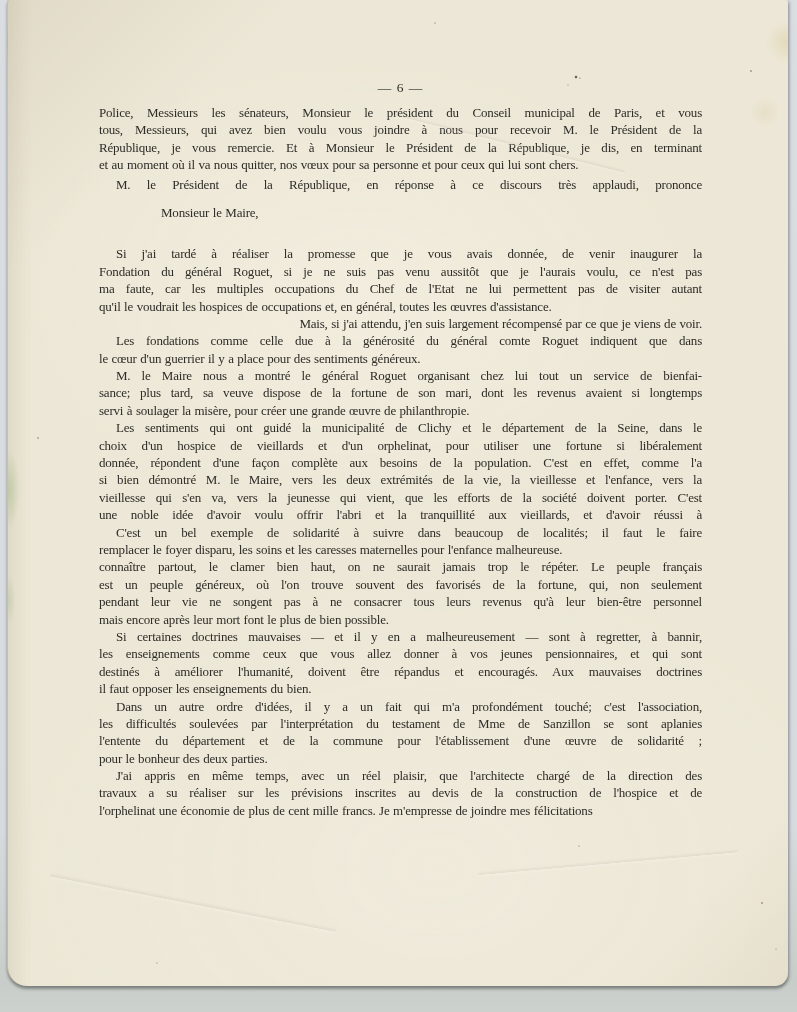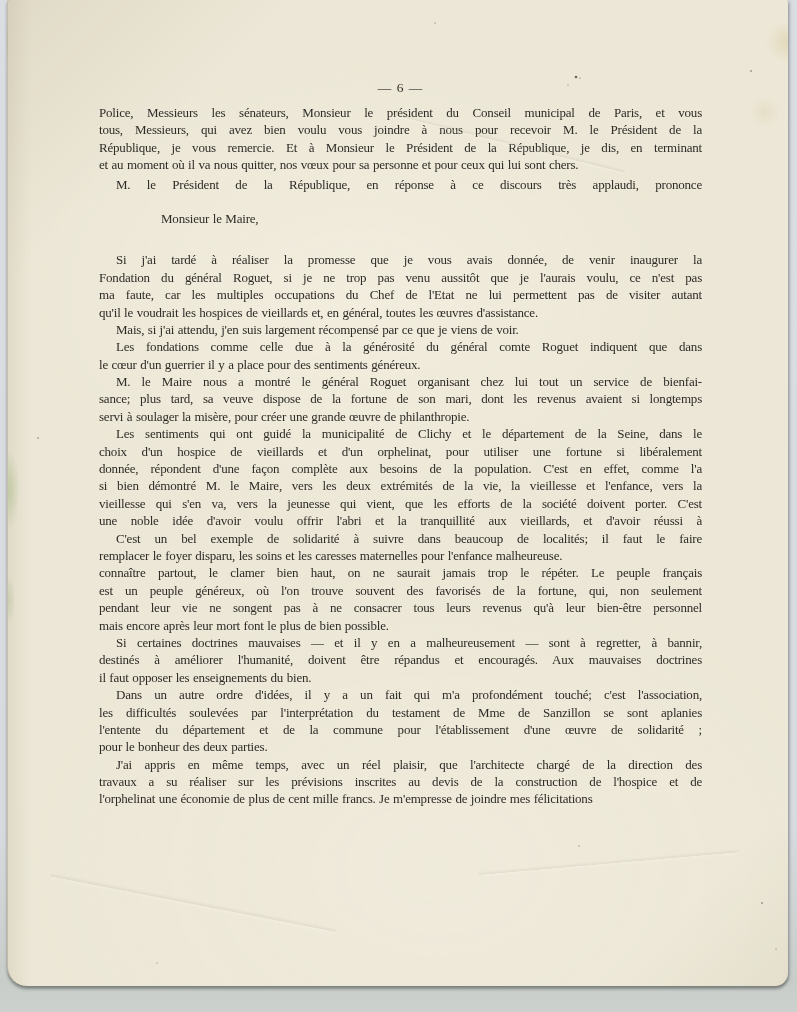--- a/index.html
+++ b/index.html
@@ -61,25 +61,25 @@
   .line{
     height:17.4px;
     line-height:17.4px;
     white-space:nowrap;
     text-align:left;
   }
   .line.j{
     text-align:justify;
     text-align-last:justify;
   }
-  .line.indent{padding-left:17px;}
+  .line.indent{padding-left:17px;text-align:right;}
   .line.salute{padding-left:62px;}
   .line.gap-sm{margin-top:2px;}
   .line.gap-md{margin-top:24px;}
-  .line.gap-lg{margin-top:17px;}
+  .line.gap-lg{margin-top:11px;}
   .crease{
     position:absolute;
     pointer-events:none;
     background:linear-gradient(180deg, rgba(255,255,255,0) 0%, rgba(130,120,92,0.10) 48%, rgba(255,255,252,0.18) 55%, rgba(255,255,255,0) 100%);
   }
   .crease-1{left:380px;top:140px;width:240px;height:7px;transform:rotate(14deg);}
   .crease-2{left:40px;top:900px;width:290px;height:8px;transform:rotate(11deg);}
   .crease-3{left:470px;top:860px;width:260px;height:7px;transform:rotate(-5deg);}
   .specks{
     position:absolute;left:0;top:0;width:2px;height:2px;
@@ -107,42 +107,43 @@
 
     <div class="text-block">
 
     <div class="line j">Police, Messieurs les sénateurs, Monsieur le président du Conseil municipal de Paris, et vous</div>
         <div class="line j">tous, Messieurs, qui avez bien voulu vous joindre à nous pour recevoir M. le Président de la</div>
         <div class="line j">République, je vous remercie. Et à Monsieur le Président de la République, je dis, en terminant</div>
         <div class="line">et au moment où il va nous quitter, nos vœux pour sa personne et pour ceux qui lui sont chers.</div>
         <div class="line j indent gap-sm">M. le Président de la République, en réponse à ce discours très applaudi, prononce</div>
         <div class="line salute gap-lg">Monsieur le Maire,</div>
         <div class="line j indent gap-md">Si j'ai tardé à réaliser la promesse que je vous avais donnée, de venir inaugurer la</div>
-        <div class="line j">Fondation du général Roguet, si je ne trop pas venu aussitôt que je l'aurais voulu, ce n'est pas</div>
+        <div class="line j">Fondation du général Roguet, si je ne suis pas venu aussitôt que je l'aurais voulu, ce n'est pas</div>
         <div class="line j">ma faute, car les multiples occupations du Chef de l'Etat ne lui permettent pas de visiter autant</div>
-        <div class="line">qu'il le voudrait les hospices de vieillards et, en général, toutes les œuvres d'assistance.</div>
+        <div class="line">qu'il le voudrait les hospices de occupations et, en général, toutes les œuvres d'assistance.</div>
         <div class="line indent">Mais, si j'ai attendu, j'en suis largement récompensé par ce que je viens de voir.</div>
         <div class="line j indent">Les fondations comme celle due à la générosité du général comte Roguet indiquent que dans</div>
         <div class="line">le cœur d'un guerrier il y a place pour des sentiments généreux.</div>
         <div class="line j indent">M. le Maire nous a montré le général Roguet organisant chez lui tout un service de bienfai-</div>
         <div class="line j">sance; plus tard, sa veuve dispose de la fortune de son mari, dont les revenus avaient si longtemps</div>
         <div class="line">servi à soulager la misère, pour créer une grande œuvre de philanthropie.</div>
         <div class="line j indent">Les sentiments qui ont guidé la municipalité de Clichy et le département de la Seine, dans le</div>
         <div class="line j">choix d'un hospice de vieillards et d'un orphelinat, pour utiliser une fortune si libéralement</div>
         <div class="line j">donnée, répondent d'une façon complète aux besoins de la population. C'est en effet, comme l'a</div>
         <div class="line j">si bien démontré M. le Maire, vers les deux extrémités de la vie, la vieillesse et l'enfance, vers la</div>
         <div class="line j">vieillesse qui s'en va, vers la jeunesse qui vient, que les efforts de la société doivent porter. C'est</div>
         <div class="line j">une noble idée d'avoir voulu offrir l'abri et la tranquillité aux vieillards, et d'avoir réussi à</div>
         <div class="line j indent">C'est un bel exemple de solidarité à suivre dans beaucoup de localités; il faut le faire</div>
         <div class="line">remplacer le foyer disparu, les soins et les caresses maternelles pour l'enfance malheureuse.</div>
         <div class="line j">connaître partout, le clamer bien haut, on ne saurait jamais trop le répéter. Le peuple français</div>
         <div class="line j">est un peuple généreux, où l'on trouve souvent des favorisés de la fortune, qui, non seulement</div>
         <div class="line j">pendant leur vie ne songent pas à ne consacrer tous leurs revenus qu'à leur bien-être personnel</div>
         <div class="line">mais encore après leur mort font le plus de bien possible.</div>
         <div class="line j indent">Si certaines doctrines mauvaises — et il y en a malheureusement — sont à regretter, à bannir,</div>
+        <div class="line j">les enseignements comme ceux que vous allez donner à vos jeunes pensionnaires, et qui sont</div>
         <div class="line j">destinés à améliorer l'humanité, doivent être répandus et encouragés. Aux mauvaises doctrines</div>
         <div class="line">il faut opposer les enseignements du bien.</div>
         <div class="line j indent">Dans un autre ordre d'idées, il y a un fait qui m'a profondément touché; c'est l'association,</div>
         <div class="line j">les difficultés soulevées par l'interprétation du testament de Mme de Sanzillon se sont aplanies</div>
         <div class="line j">l'entente du département et de la commune pour l'établissement d'une œuvre de solidarité ;</div>
         <div class="line">pour le bonheur des deux parties.</div>
         <div class="line j indent">J'ai appris en même temps, avec un réel plaisir, que l'architecte chargé de la direction des</div>
         <div class="line j">travaux a su réaliser sur les prévisions inscrites au devis de la construction de l'hospice et de</div>
         <div class="line">l'orphelinat une économie de plus de cent mille francs. Je m'empresse de joindre mes félicitations</div>
       </div>

